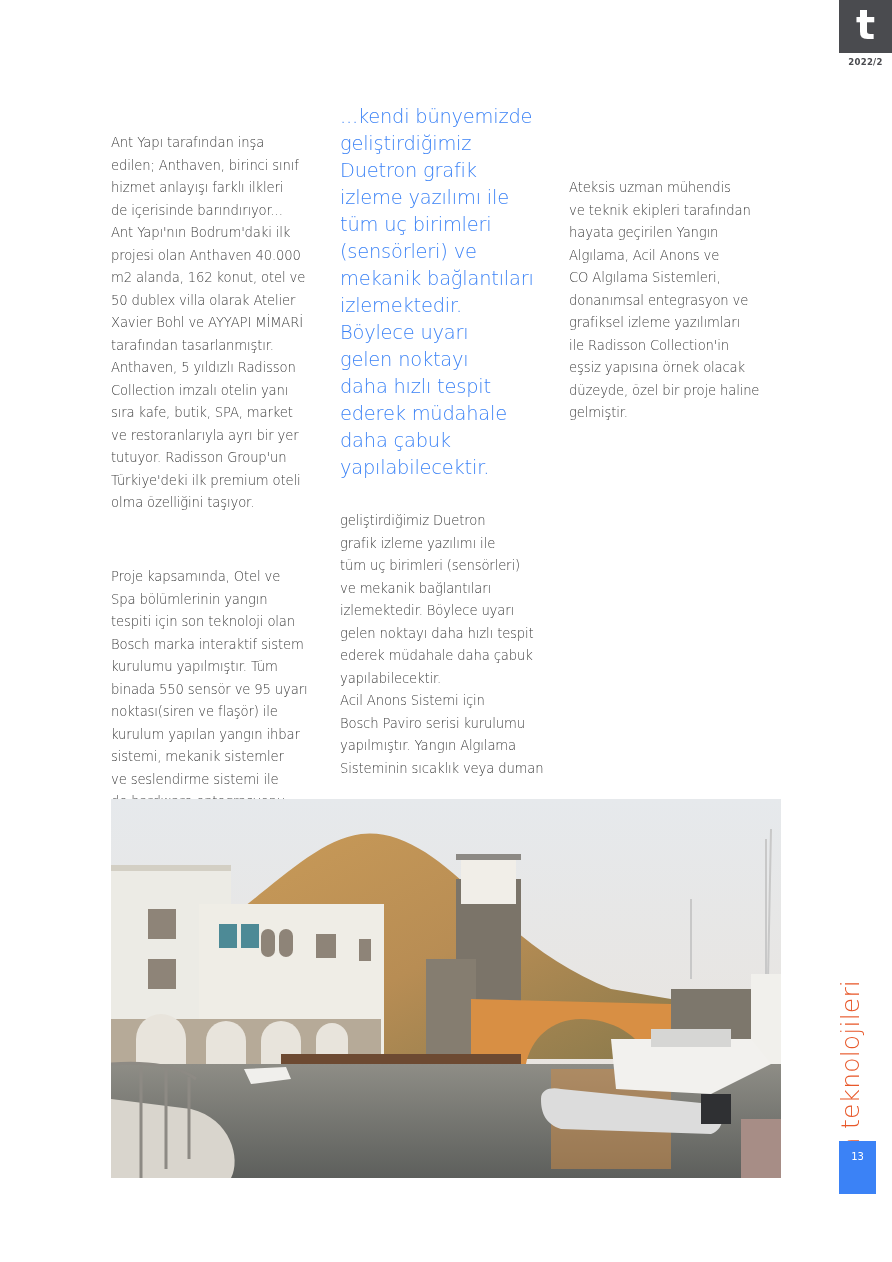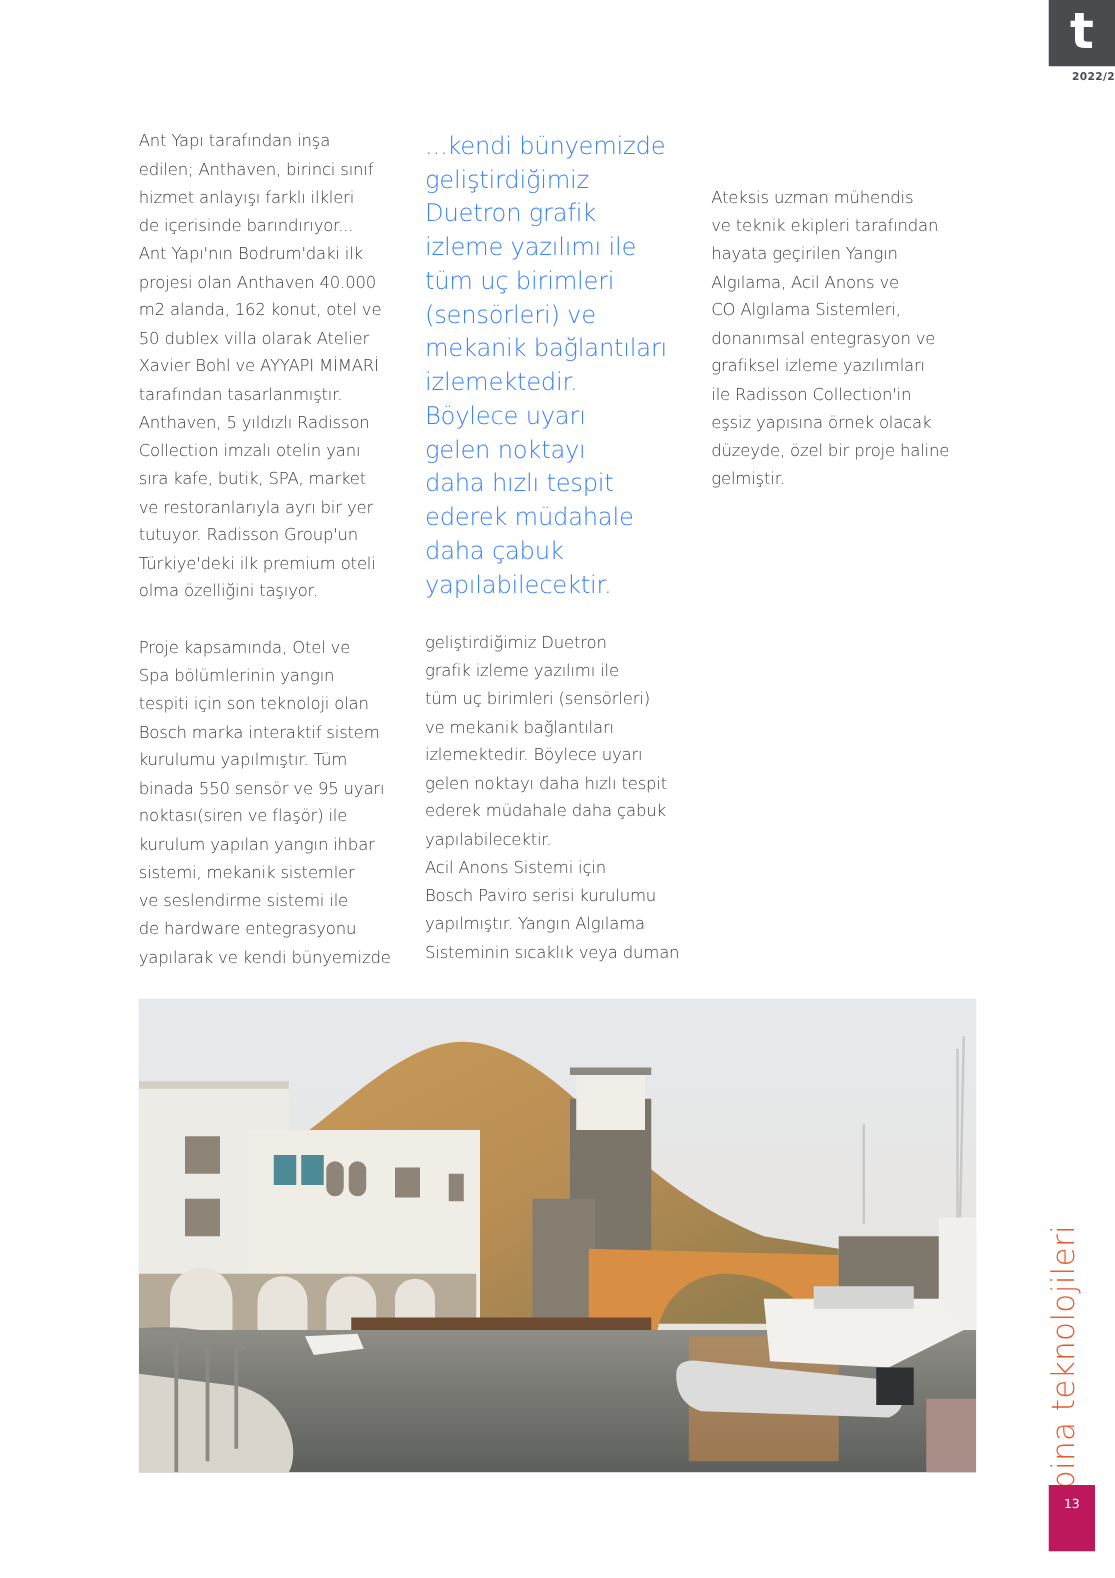--- a/index.html
+++ b/index.html
@@ -1,37 +1,37 @@
 <!DOCTYPE html>
 <html><head>
   <meta charset="utf-8">
   <style>
     * { box-sizing: border-box; margin: 0; padding: 0; }
     html, body { width: 892px; height: 1262px; background: #ffffff; overflow: hidden; }
     body { position: relative; font-family: "DejaVu Sans", sans-serif; color: #3a3a3a; }
 
     .brand-tab { position: absolute; left: 839px; top: 0; width: 53px; height: 53px; background: #4a4b4f; display: flex; align-items: center; justify-content: center; }
     .brand-tab .letter { color: #ffffff; font-family: "DejaVu Sans", sans-serif; font-weight: bold; font-size: 40px; line-height: 1; margin-top: -4px; }
-    .issue { position: absolute; left: 839px; top: 57px; width: 53px; text-align: right; font-family: "DejaVu Sans", sans-serif; font-weight: bold; font-size: 8.5px; color: #4a4b4f; letter-spacing: 0.3px; }
+    .issue { position: absolute; left: 839px; top: 57px; width: 53px; text-align: center; font-family: "DejaVu Sans", sans-serif; font-weight: bold; font-size: 8.5px; color: #4a4b4f; letter-spacing: 0.3px; }
 
     .col { position: absolute; top: 103px; font-size: 13.2px; line-height: 22.5px; color: #404040; font-weight: 300; letter-spacing: -0.15px; }
-    .col p { white-space: pre-line; }
+    .col p { white-space: pre-line; margin-top: 29px; }
     .col1 { left: 111px; width: 220px; }
     .col2 { left: 340px; width: 220px; }
     .col3 { left: 569px; width: 225px; }
     .gap { height: 22.5px; }
 
     .pullquote { color: #3b82f6; font-size: 19.4px; line-height: 27px; white-space: pre-line; margin-bottom: 23px; letter-spacing: -0.2px; }
 
     .photo { position: absolute; left: 111px; top: 799px; width: 670px; height: 379px; overflow: hidden; background: #dfe3e4; }
     .photo svg { display: block; width: 100%; height: 100%; }
 
     .section-label { position: absolute; left: 836px; top: 1192px; transform-origin: 0 0; transform: rotate(-90deg); font-size: 25px; color: #e8582a; font-weight: 300; white-space: nowrap; letter-spacing: 0.2px; }
 
-    .page-tab { position: absolute; left: 839px; top: 1188px; width: 37px; height: 53px; background: #be185d; }
+    .page-tab { position: absolute; left: 839px; top: 1141px; width: 37px; height: 53px; background: #3b82f6; }
     .page-num { display: block; text-align: center; color: #ffffff; font-size: 10px; padding-top: 10px; }
   </style>
 </head>
 <body>
 
 <div class="brand-tab">
   <span class="letter">t</span>
 </div>
 <div class="issue">2022/2</div>
 

